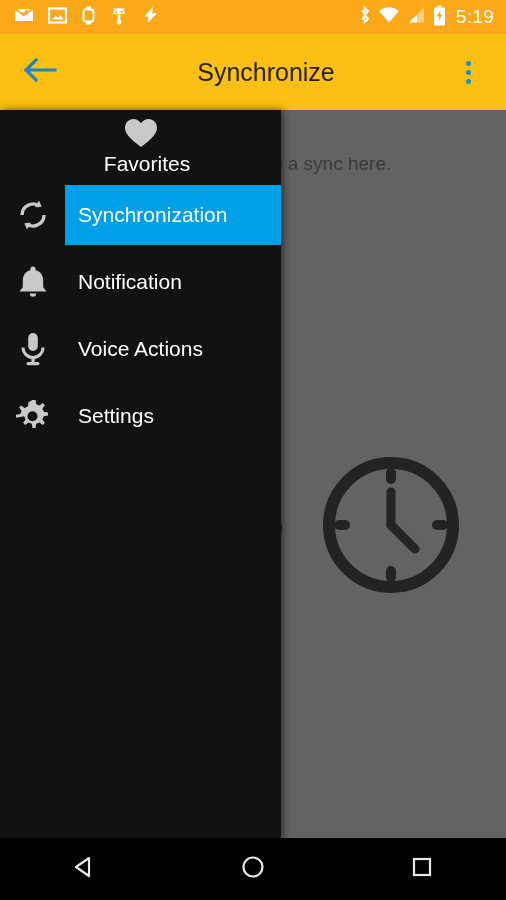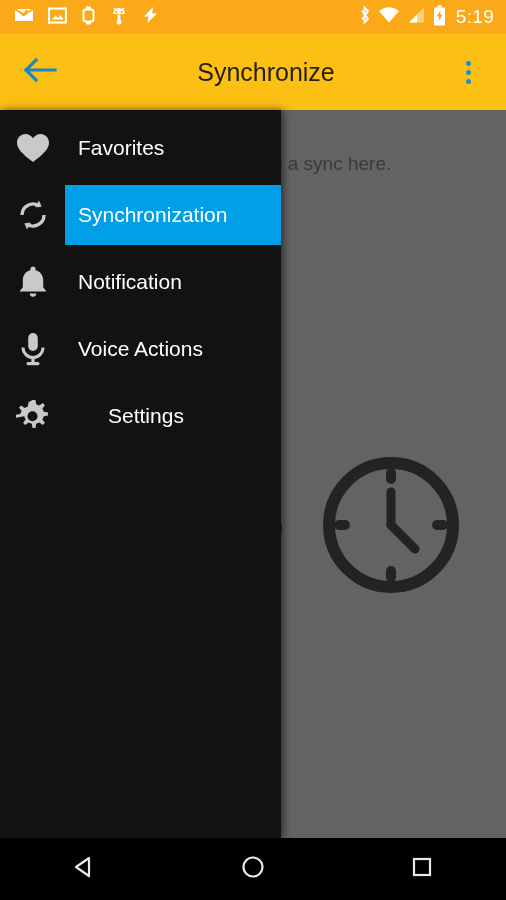--- a/index.html
+++ b/index.html
@@ -291,21 +291,21 @@
           <rect x="116" y="70" width="16" height="10" rx="5" fill="#232323"></rect>
           <path d="M75 75V42" stroke="#232323" stroke-width="9" stroke-linecap="round" fill="none"></path>
           <path d="M75 75l24 24" stroke="#232323" stroke-width="9" stroke-linecap="round" fill="none"></path>
         </svg>
       </span>
     </div>
   </div>
 
   <div id="drawer">
 
-    <div class="drawer-item" style="top:8px;">
+    <div class="drawer-item" style="top:8px;flex-direction:column;">
       <div class="ico-wrap">
         <svg width="34" height="31" viewBox="0 0 34 31">
           <path d="M17 29C6 21 1 15.5 1 9.8 1 4.9 4.8 1 9.4 1c3.1 0 5.9 1.8 7.6 4.3C18.7 2.8 21.5 1 24.6 1 29.2 1 33 4.9 33 9.8 33 15.5 28 21 17 29z" fill="#c9c9c9"></path>
         </svg>
       </div>
       <div class="label-box">
         <span class="item-label">Favorites</span>
       </div>
     </div>
 
@@ -342,21 +342,21 @@
         <svg width="32" height="34" viewBox="0 0 32 34">
           <path d="M16 1.5c1.5 0 2.6 1.1 2.6 2.5v1.2c4.6 1.1 7.6 5 7.6 9.8v7.3l3.3 4.2H2.5l3.3-4.2V15c0-4.8 3-8.7 7.6-9.8V4c0-1.4 1.1-2.5 2.6-2.5z" fill="#c9c9c9"></path>
           <path d="M12.8 28.5a3.2 3.2 0 006.4 0z" fill="#c9c9c9"></path>
         </svg>
       </div>
       <div class="label-box">
         <span class="item-label">Notification</span>
       </div>
     </div>
 
-    <div class="drawer-item" style="top:276px;gap:30px;">
+    <div class="drawer-item" style="top:276px;">
       <div class="ico-wrap">
         <svg width="35" height="35" viewBox="0 0 35 35">
           <path d="M17.5 1l3 0 .7 4.2 3.2 1.4 3.4-2.5 2.1 2.1-2.5 3.4 1.4 3.2 4.2.7v3l-4.2.7-1.4 3.2 2.5 3.4-2.1 2.1-3.4-2.5-3.2 1.4-.7 4.2h-3l-.7-4.2-3.2-1.4-3.4 2.5-2.1-2.1 2.5-3.4-1.4-3.2L1 18.8v-3l4.2-.7 1.4-3.2-2.5-3.4 2.1-2.1 3.4 2.5 3.2-1.4.7-4.2z" fill="#c9c9c9"></path>
           <circle cx="17.5" cy="17.3" r="5" fill="#121212"></circle>
         </svg>
       </div>
       <div class="label-box">
         <span class="item-label">Settings</span>
       </div>
     </div>

